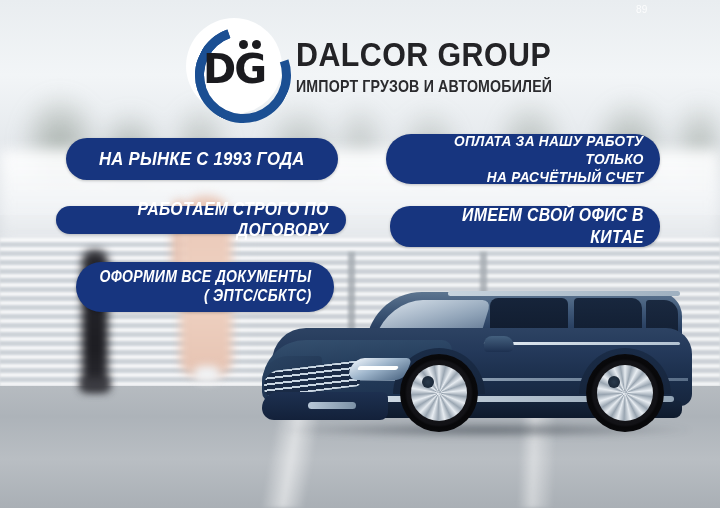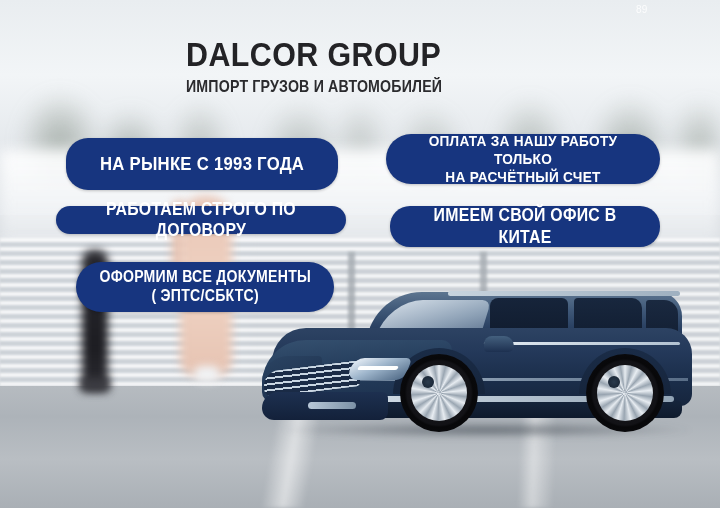--- a/index.html
+++ b/index.html
@@ -264,31 +264,32 @@
   .brand-sub{
     font-family:"Liberation Sans", sans-serif;
     font-weight:bold;font-size:16.5px;letter-spacing:.2px;color:#2b2b2e;
     margin-top:7px;line-height:1;transform:scaleX(.86);transform-origin:left center;
     white-space:nowrap;
   }
 
   
   .badge{
     position:absolute;background:#17357f;border-radius:22px;
-    display:flex;align-items:center;justify-content:center;text-align:center;
+    display:flex;align-items:center;justify-content:center;text-align:right;
     box-shadow:0 1px 3px rgba(0,0,0,.22);
     box-sizing:border-box;
+    font-style:italic;
   }
   .badge span{
     color:#fff;font-family:"Liberation Sans", sans-serif;font-weight:bold;
     letter-spacing:.3px;line-height:1.18;
     transform:scaleX(.88);transform-origin:center center;
     display:block;white-space:pre-line;
   }
-  .b1{left:66px;top:138px;width:272px;height:52px;}
+  .b1{left:66px;top:138px;width:272px;height:42px;}
   .b1 span{font-size:19px;}
   .b2{left:386px;top:134px;width:274px;height:50px;border-radius:25px;}
   .b2 span{font-size:15.5px;}
   .b3{left:56px;top:206px;width:290px;height:28px;border-radius:20px;}
   .b3 span{font-size:18px;}
   .b4{left:390px;top:206px;width:270px;height:41px;border-radius:20px;}
   .b4 span{font-size:18px;}
   .b5{left:76px;top:262px;width:258px;height:50px;border-radius:25px;}
   .b5 span{font-size:16px;}
   .b6{left:110px;top:444px;width:510px;height:38px;border-radius:19px;}
@@ -367,20 +368,30 @@
     </div>
     <div class="wheel rear">
       <div class="rim"></div>
       <div class="rim-hub"></div>
     </div>
   </div>
 
   <div class="avito-id">89</div>
 
   <div class="logo-row">
+    <div class="logo-mark">
+      <div class="logo-disc"></div>
+      <div class="logo-ring"></div>
+      <div class="logo-ring-fix"></div>
+      <div class="logo-dg">DG</div>
+      <div class="logo-dots">
+          <i></i>
+          <i></i>
+        </div>
+    </div>
     <div class="logo-text">
       <div class="brand-title">DALCOR GROUP</div>
       <div class="brand-sub">ИМПОРТ ГРУЗОВ И АВТОМОБИЛЕЙ</div>
     </div>
   </div>
 
   <div class="badge b1">
     <span>НА РЫНКЕ С 1993 ГОДА</span>
   </div>
   <div class="badge b2">

